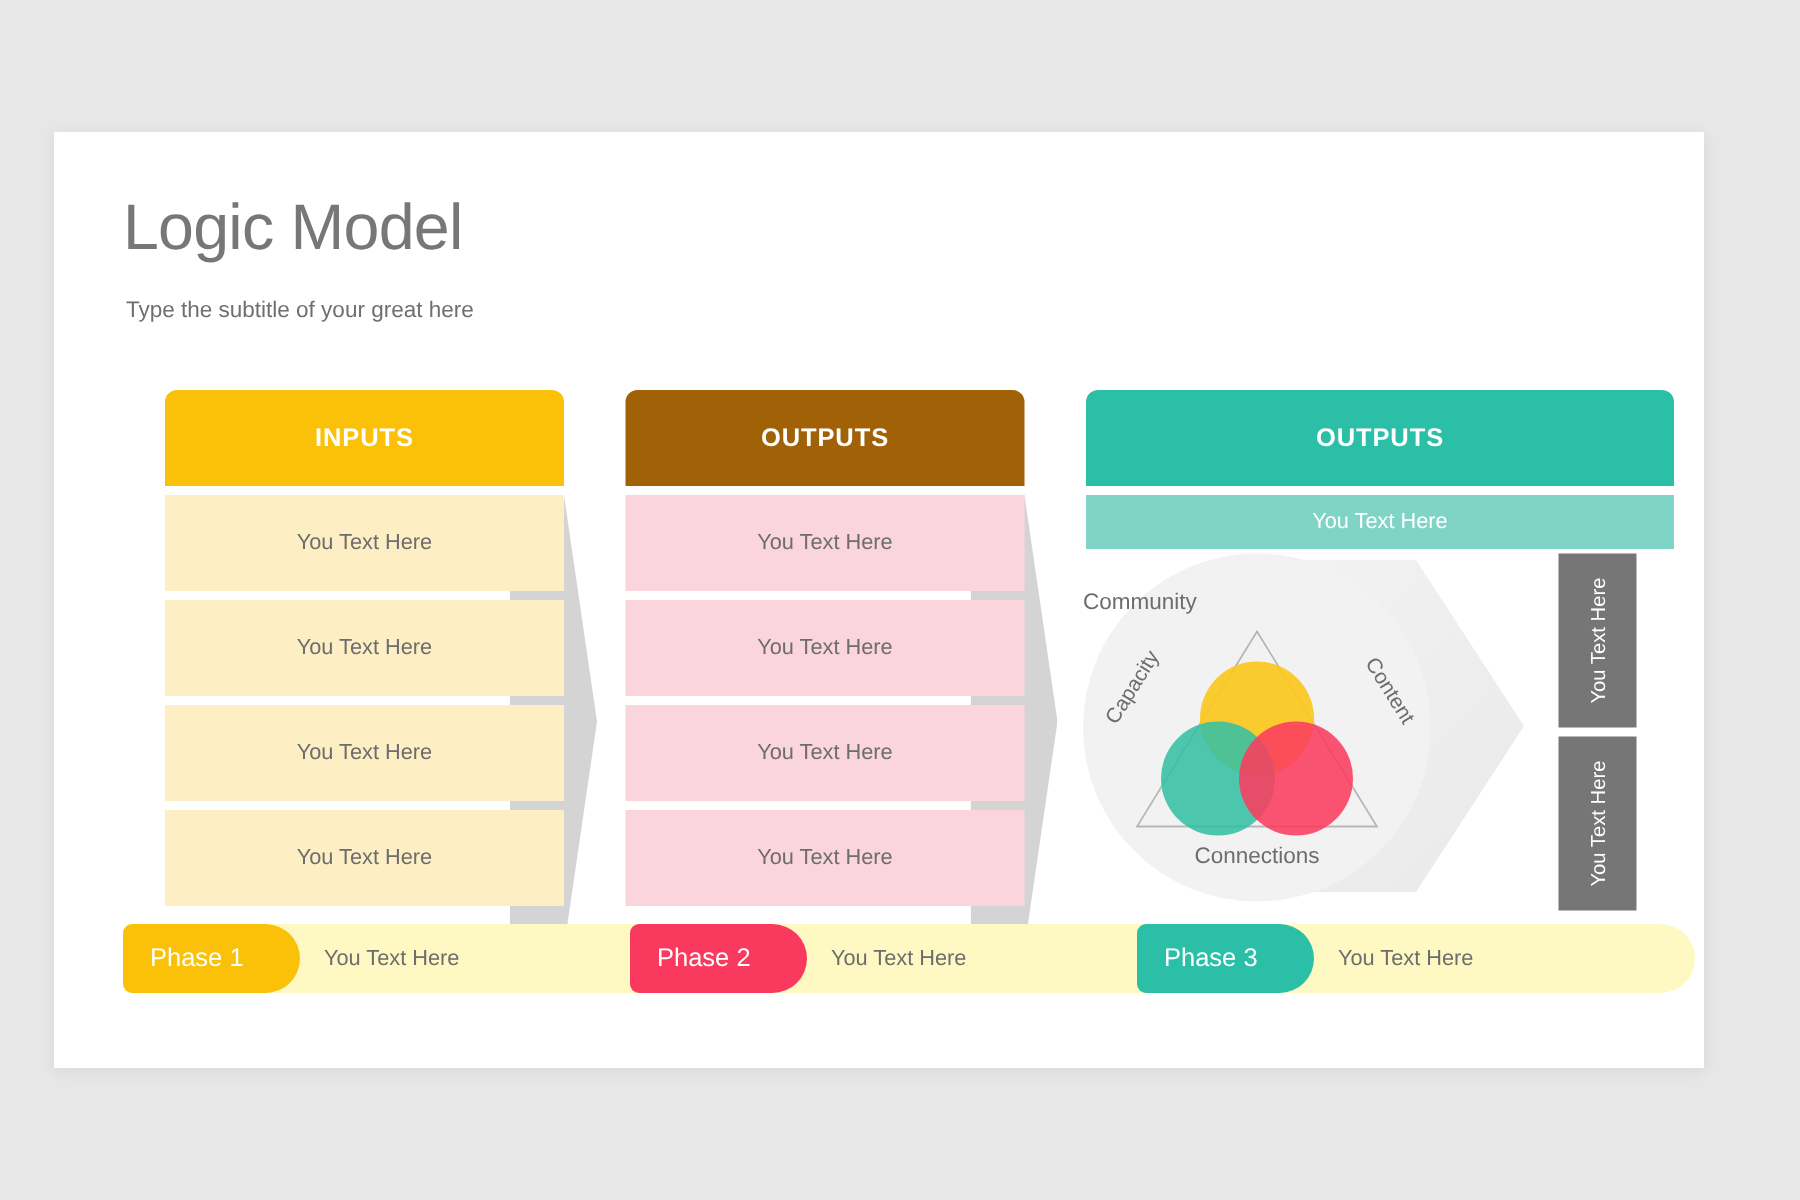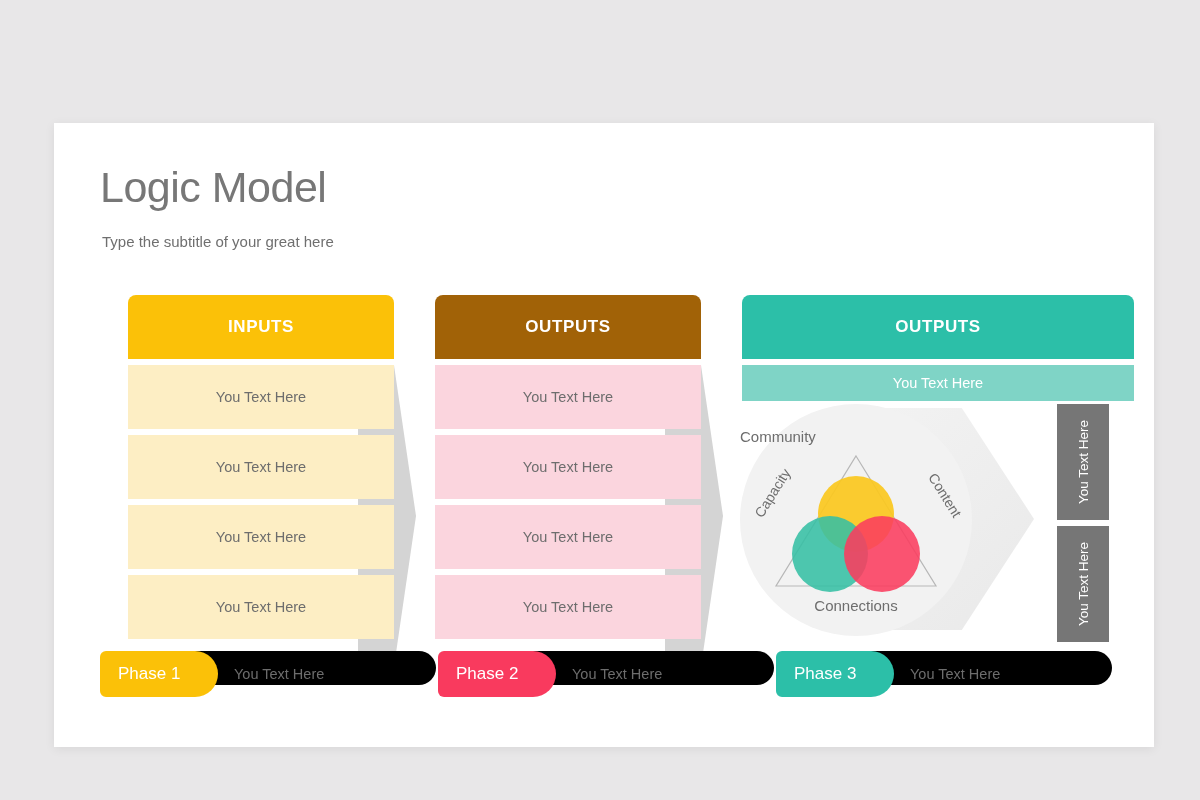--- a/index.html
+++ b/index.html
@@ -10,27 +10,26 @@
     width: 1200px;
     height: 800px;
     background: #e8e7e8;
     font-family: "Liberation Sans", sans-serif;
     overflow: hidden;
     position: relative;
   }
 
   #slide-card {
     position: absolute;
-    left: 54px;
+    left: 36px;
     top: 88px;
     width: 1100px;
     height: 624px;
     background: #ffffff;
     box-shadow: 0 2px 10px rgba(0,0,0,0.07);
-    margin-top: 35px;
   }
 
   
   #page-title {
     position: absolute;
     left: 46px;
     top: 43px;
     font-size: 43px;
     font-weight: 400;
     color: #777777;
@@ -189,23 +188,24 @@
     transform: rotate(180deg);
     color: #ffffff;
     font-size: 13.5px;
     white-space: nowrap;
   }
 
   
   .phase-bar {
     position: absolute;
     top: 528px;
-    height: 34px;
-    background: #000000;
+    height: 46px;
+    background: #fef9c3;
     border-radius: 23px;
+    padding-left: 36px;
   }
   #phase-bar-1 { left: 46px;  width: 336px; }
   #phase-bar-2 { left: 384px; width: 336px; }
   #phase-bar-3 { left: 722px; width: 336px; }
 
   .phase-pill {
     position: absolute;
     left: 0;
     top: 0;
     height: 46px;

